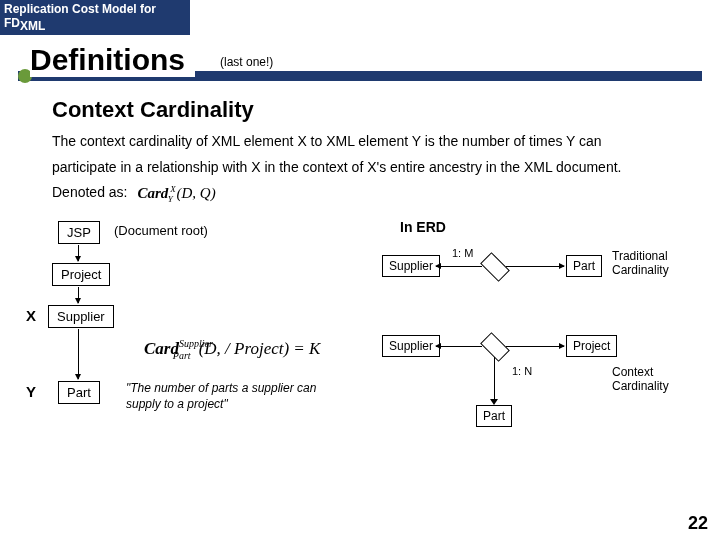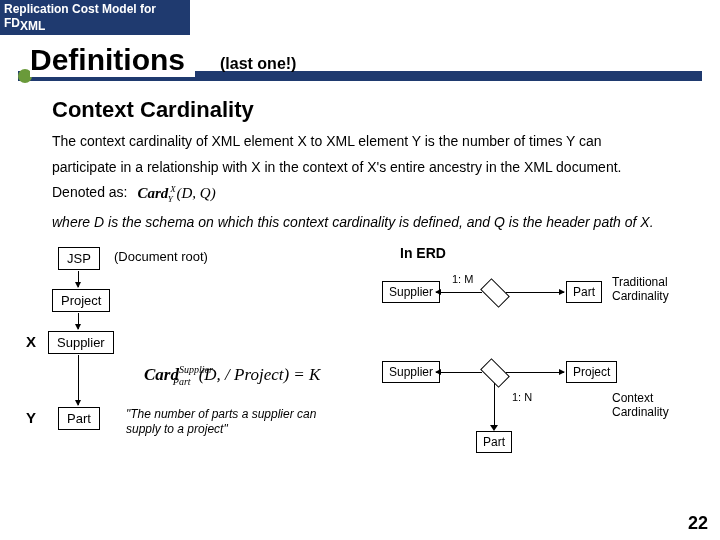--- a/index.html
+++ b/index.html
@@ -44,22 +44,22 @@
     position: absolute;
     left: 30px; top: 0;
     background: #fff;
     font-size: 30px;
     font-weight: bold;
     padding-right: 10px;
   }
   .title-wrap .sub {
     position: absolute;
     left: 220px; top: 12px;
-    font-size: 16px;
-    font-weight: bold;
+    font-size: 12px;
+    font-weight: normal;
   }
   .content {
     padding: 10px 52px 0 52px;
     position: relative;
   }
   .content h2 {
     font-size: 22px;
     font-weight: bold;
     margin-bottom: 6px;
   }
@@ -201,21 +201,20 @@
 </div>
 
 <div class="content">
   <h2>Context Cardinality</h2>
   <div class="body-text">
     <span>The context cardinality of XML element X to XML element Y is the number of times Y can participate in a relationship with X in the context of X's entire ancestry in the XML document. Denoted as:</span>
     <span class="formula-inline">
       <span class="card">Card</span><span class="sup" style="margin-left:2px">X</span><span class="sub" style="margin-left:-8px">Y</span> (<i>D</i>, <i>Q</i>)
     </span>
   </div>
-  <div class="where">where D is the schema on which this context cardinality is defined, and Q is the header path of X.</div>
 
   <div class="diagram-area">
 
     <div class="tree-box" style="left:6px; top:6px;">JSP</div>
     <div class="tree-label" style="left:62px; top:8px;">(Document root)</div>
     <div class="arrow-down" style="left:26px; top:30px; height:16px;"></div>
     <div class="tree-box" style="left:0px; top:48px;">Project</div>
     <div class="arrow-down" style="left:26px; top:72px; height:16px;"></div>
     <div class="tree-box" style="left:-4px; top:90px;">Supplier</div>
     <div class="xy-label" style="left:-26px; top:92px;">X</div>

